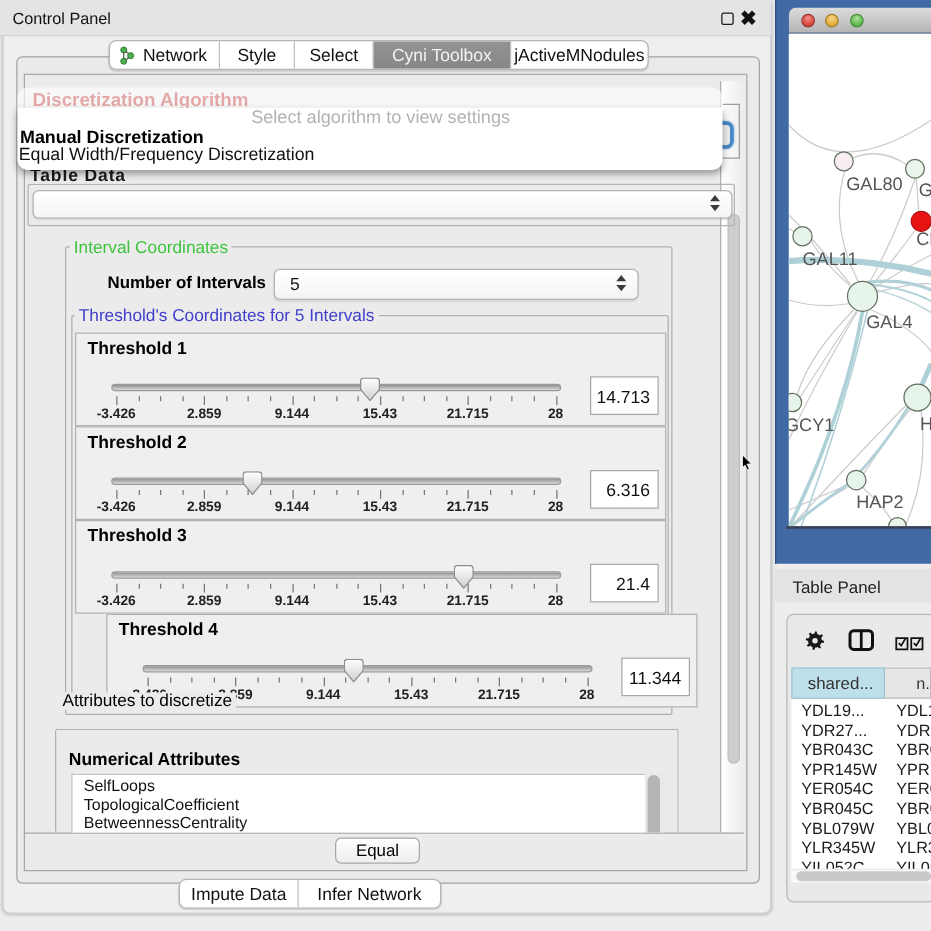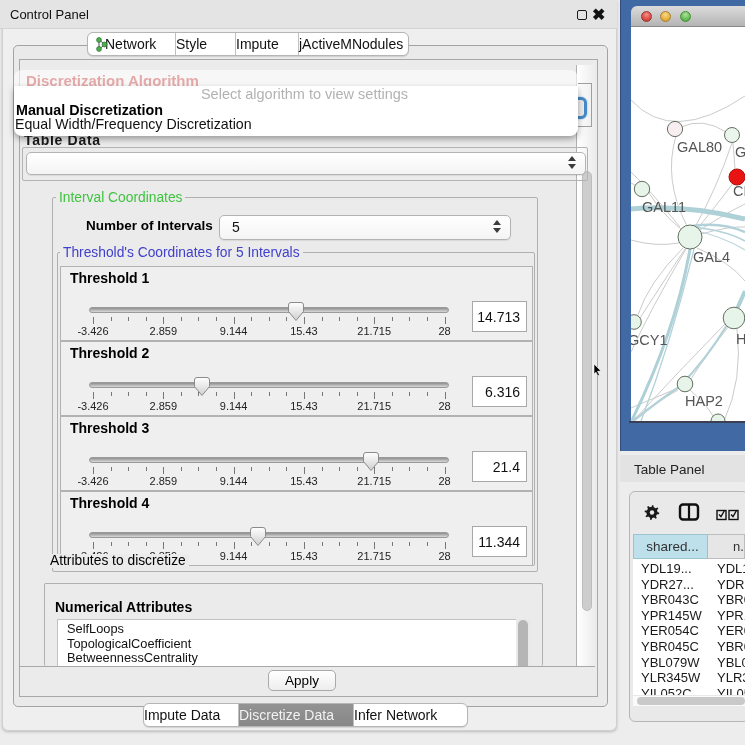--- a/index.html
+++ b/index.html
@@ -8,24 +8,24 @@
 .gtitle{position:absolute;font-size:13.8px;line-height:14px;padding:0 3px;background:#ebebeb;white-space:nowrap;}
 .mcombo{position:absolute;border:1px solid #b3b3b3;border-radius:5px;background:linear-gradient(#ffffff,#f4f4f4);box-shadow:0 1px 1px rgba(0,0,0,0.08);}
 .mcombo .ct{position:absolute;left:6px;top:3px;font-size:14px;color:#111;white-space:nowrap;}
 .arrows{position:absolute;width:9px;}
 .arrows .up{width:0;height:0;border-left:4px solid transparent;border-right:4px solid transparent;border-bottom:5px solid #3c3c3c;margin-bottom:3px;}
 .arrows .dn{width:0;height:0;border-left:4px solid transparent;border-right:4px solid transparent;border-top:5px solid #3c3c3c;}
 .tpanel{position:absolute;left:60px;width:471px;height:73px;background:#efefef;border:1px solid #b2b2b2;}
 .tpanel .ttl{position:absolute;left:9px;top:3px;font-weight:bold;font-size:14px;color:#000;}
 .track{position:absolute;left:28px;top:40px;width:360px;height:6px;border-radius:3px;background:linear-gradient(#8f8f8f,#d9d9d9);border:1px solid #9a9a9a;box-sizing:border-box;}
 .vbox{position:absolute;left:411px;top:34px;width:55px;height:31px;background:#fff;border:1px solid #a8a8a8;font-size:14px;color:#111;text-align:right;line-height:31px;padding-right:6px;box-sizing:border-box;}
-.slab{position:absolute;font-size:11px;font-weight:normal;color:#222;white-space:nowrap;transform:translateX(-50%);}
+.slab{position:absolute;font-size:11px;font-weight:bold;color:#222;white-space:nowrap;transform:translateX(-50%);}
 .thumb{position:absolute;top:35px;width:16px;height:19px;}
 .seg{position:absolute;display:flex;height:24px;background:#fff;border:1px solid #b5b5b5;border-radius:6px;overflow:hidden;box-shadow:0 1px 1px rgba(0,0,0,0.12);box-sizing:border-box;}
-.seg .s{font-size:14px;color:#111;line-height:22px;border-right:1px solid #c0c0c0;white-space:nowrap;box-sizing:border-box;}
+.seg .s{font-size:14px;color:#111;line-height:22px;text-align:center;border-right:1px solid #c0c0c0;white-space:nowrap;box-sizing:border-box;}
 .seg .s:last-child{border-right:none;}
 .seg .sel{background:linear-gradient(#939393,#878787);color:#f2f2f2;}
 </style>
 </head>
 <body>
 
 <div class="abs" id="cpwin" style="left:2px;top:0;width:615px;height:731px;background:#efefef;border:1px solid #d0d0d0;border-top:none;border-radius:0 0 6px 6px;box-shadow:0 1px 3px rgba(0,0,0,0.22);box-sizing:border-box;"></div>
 <div class="abs" style="left:0;top:0;width:617px;height:28px;background:#e4e4e4;border-bottom:1px solid #d4d4d4;"></div>
 <div class="abs" style="left:10px;top:7px;font-size:13px;color:#111;">Control Panel</div>
 <div class="abs" style="left:577px;top:10px;width:10px;height:10px;border:1.5px solid #1a1a1a;border-radius:2px;box-sizing:border-box;"></div>
@@ -38,21 +38,22 @@
 <div class="seg" style="left:87px;top:32px;">
 <div class="s" style="width:88px;padding-left:17px;position:relative;">
 <svg class="abs" style="left:7px;top:4px;" width="14" height="15" viewBox="0 0 14 15">
         <circle cx="4" cy="3" r="2.4" fill="#4caf50" stroke="#2e7d32" stroke-width="0.8"></circle>
         <circle cx="9.5" cy="7.5" r="2.4" fill="#4caf50" stroke="#2e7d32" stroke-width="0.8"></circle>
         <circle cx="4" cy="12" r="2.4" fill="#4caf50" stroke="#2e7d32" stroke-width="0.8"></circle>
         <path d="M4 5 L4 10 M5.8 4.2 L8 6 M5.8 10.8 L8 9" stroke="#555" stroke-width="1" fill="none"></path>
       </svg>
 Network</div>
 <div class="s" style="width:60px;">Style</div>
-<div class="s" style="width:63px;">Impute</div>
+<div class="s" style="width:63px;">Select</div>
+<div class="s sel" style="width:110px;">Cyni Toolbox</div>
 <div class="s" style="width:109px;">jActiveMNodules</div>
 </div>
 
 <div class="abs" style="left:576px;top:65px;width:18px;height:601px;background:linear-gradient(90deg,#ffffff,#ececec);border-left:1px solid #b0b0b0;"></div>
 <div class="abs" style="left:582px;top:171px;width:10px;height:440px;background:#cdcdcd;border:1px solid #bdbdbd;border-radius:6px;box-sizing:border-box;"></div>
 <div class="abs" style="left:19px;top:666px;width:576px;height:1px;background:#a8a8a8;"></div>
 
 <div class="abs" style="left:578px;top:83px;width:14px;height:1px;background:#9e9e9e;"></div>
 <div class="abs" style="left:591px;top:83px;width:1px;height:44px;background:#9e9e9e;"></div>
 <div class="abs" style="left:578px;top:126px;width:14px;height:1px;background:#9e9e9e;"></div>
@@ -205,21 +206,21 @@
         <path d="M3 0.5 L13 0.5 Q15.5 0.5 15.5 3 L15.5 9.5 L8 18.5 L0.5 9.5 L0.5 3 Q0.5 0.5 3 0.5 Z" fill="url(#tg3)" stroke="#8a8a8a"></path>
         <defs>
           <linearGradient id="tg3" x1="0" y1="0" x2="0" y2="1">
             <stop offset="0" stop-color="#ffffff"></stop>
             <stop offset="1" stop-color="#cfcfcf"></stop>
           </linearGradient>
         </defs>
       </svg>
     <div class="vbox">21.4</div>
   </div>
-    <div class="tpanel" style="top:491px;">
+    <div class="tpanel" style="top:491px;margin-left:25px;">
     <div class="ttl">Threshold 4</div>
     <div class="track"></div>
     <div class="abs" style="left:32.0px;top:50px;width:1px;height:7px;background:#777;"></div>
       <div class="abs" style="left:49.6px;top:50px;width:1px;height:4px;background:#777;"></div>
       <div class="abs" style="left:67.2px;top:50px;width:1px;height:4px;background:#777;"></div>
       <div class="abs" style="left:84.7px;top:50px;width:1px;height:4px;background:#777;"></div>
       <div class="abs" style="left:102.3px;top:50px;width:1px;height:7px;background:#777;"></div>
       <div class="abs" style="left:119.9px;top:50px;width:1px;height:4px;background:#777;"></div>
       <div class="abs" style="left:137.4px;top:50px;width:1px;height:4px;background:#777;"></div>
       <div class="abs" style="left:155.0px;top:50px;width:1px;height:4px;background:#777;"></div>
@@ -256,25 +257,24 @@
   </div>
 
 <div class="abs" style="left:44px;top:583px;width:499px;height:83px;border:1px solid #b0b0b0;border-radius:2px;border-bottom:none;box-sizing:border-box;"></div>
 <div class="gtitle" style="left:47px;top:554px;color:#000000;">Attributes to discretize</div>
 <div class="abs" style="left:55px;top:599px;font-size:14px;font-weight:bold;color:#000;">Numerical Attributes</div>
 <div class="abs" style="left:57px;top:619px;width:459px;height:47px;background:#ffffff;border:1px solid #c2c2c2;border-right:none;border-bottom:none;box-sizing:border-box;"></div>
 <div class="abs" style="left:67px;top:622px;font-size:12.8px;color:#111;line-height:14.7px;">SelfLoops<br>TopologicalCoefficient<br>BetweennessCentrality</div>
 <div class="abs" style="left:516px;top:619px;width:15px;height:47px;background:#e9e9e9;"></div>
 <div class="abs" style="left:518px;top:620px;width:10px;height:46px;background:#b5b5b5;border-radius:5px 5px 0 0;"></div>
 
-<div class="abs" style="left:268px;top:670px;width:68px;height:21px;background:linear-gradient(#ffffff,#ededed);border:1px solid #a9a9a9;border-radius:5px;text-align:center;font-size:13.5px;color:#000;line-height:20px;box-sizing:border-box;">Apply</div>
+<div class="abs" style="left:268px;top:670px;width:68px;height:21px;background:linear-gradient(#ffffff,#ededed);border:1px solid #a9a9a9;border-radius:5px;text-align:center;font-size:13.5px;color:#000;line-height:20px;box-sizing:border-box;">Equal</div>
 
 <div class="seg" style="left:143px;top:703px;">
 <div class="s" style="width:95px;">Impute Data</div>
-<div class="s sel" style="width:115px;">Discretize Data</div>
 <div class="s" style="width:113px;">Infer Network</div>
 </div>
 
 <div class="abs" style="left:620px;top:0;width:125px;height:451px;background:#4169a4;border-left:1px solid #2f4c7a;box-sizing:border-box;"></div>
 
 <div class="abs" style="left:631px;top:6px;width:114px;height:21px;background:linear-gradient(#dcdcdc,#b4b4b4);border-radius:6px 0 0 0;border-bottom:1px solid #8a8a8a;box-sizing:border-box;"></div>
 <div class="abs" style="left:641px;top:11px;width:11px;height:11px;border-radius:50%;background:radial-gradient(circle at 50% 30%,#f0908a,#dd4a43 60%,#b03a33);border:1px solid #9c352f;box-sizing:border-box;"></div>
 <div class="abs" style="left:660px;top:11px;width:11px;height:11px;border-radius:50%;background:radial-gradient(circle at 50% 30%,#f5d98c,#e9b13c 60%,#c0922c);border:1px solid #a8802a;box-sizing:border-box;"></div>
 <div class="abs" style="left:680px;top:11px;width:11px;height:11px;border-radius:50%;background:radial-gradient(circle at 50% 30%,#b2e0a0,#64bd52 60%,#4a9a3e);border:1px solid #459038;box-sizing:border-box;"></div>
 

